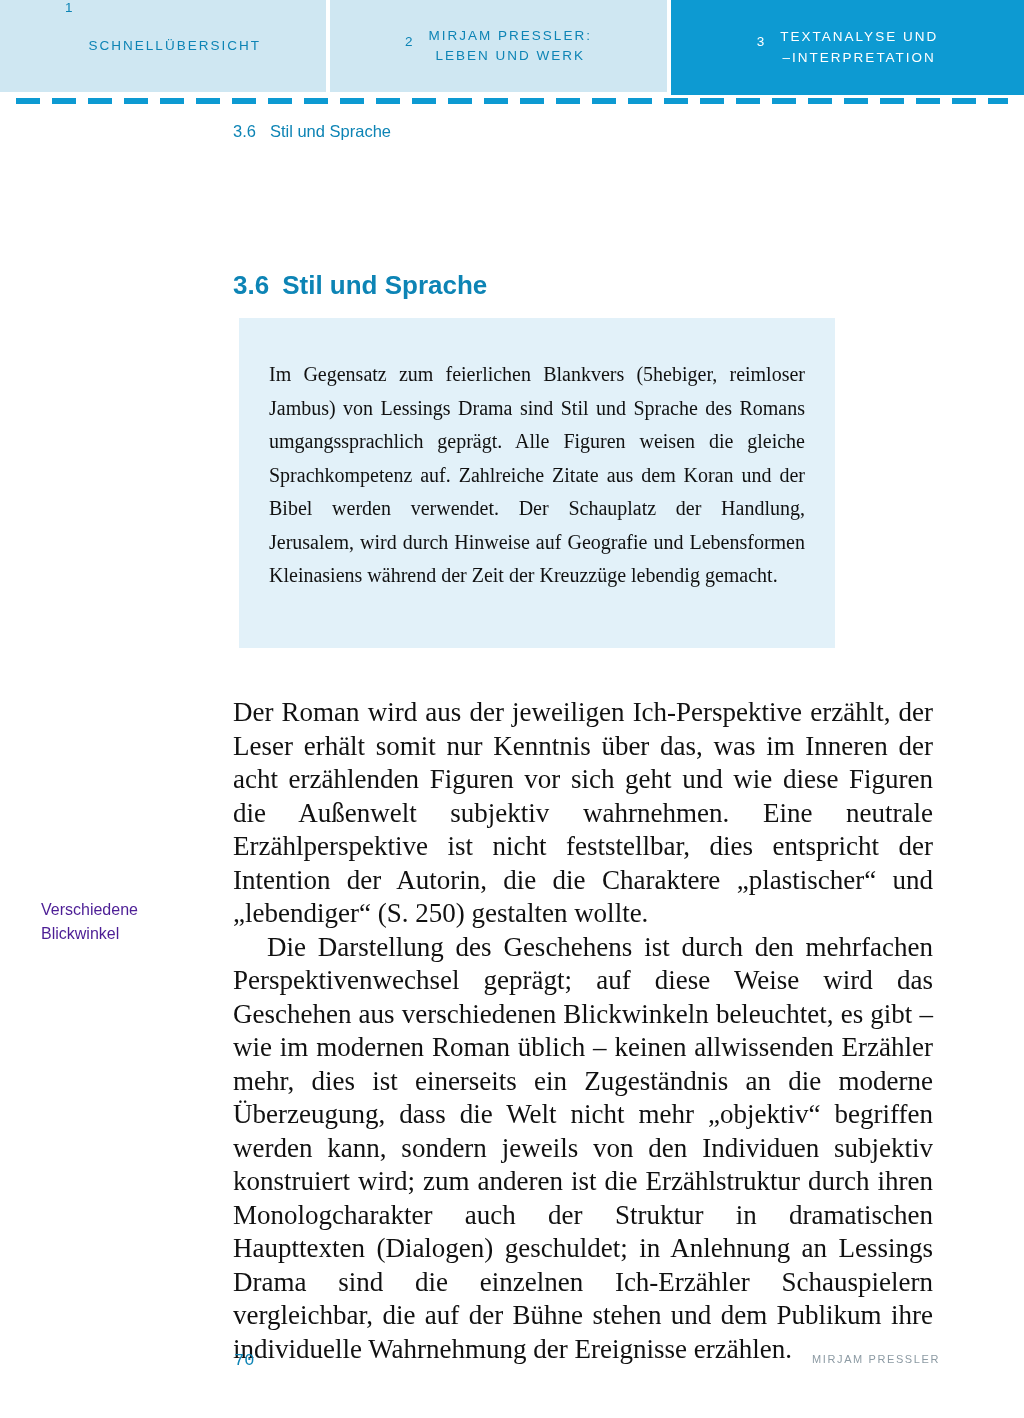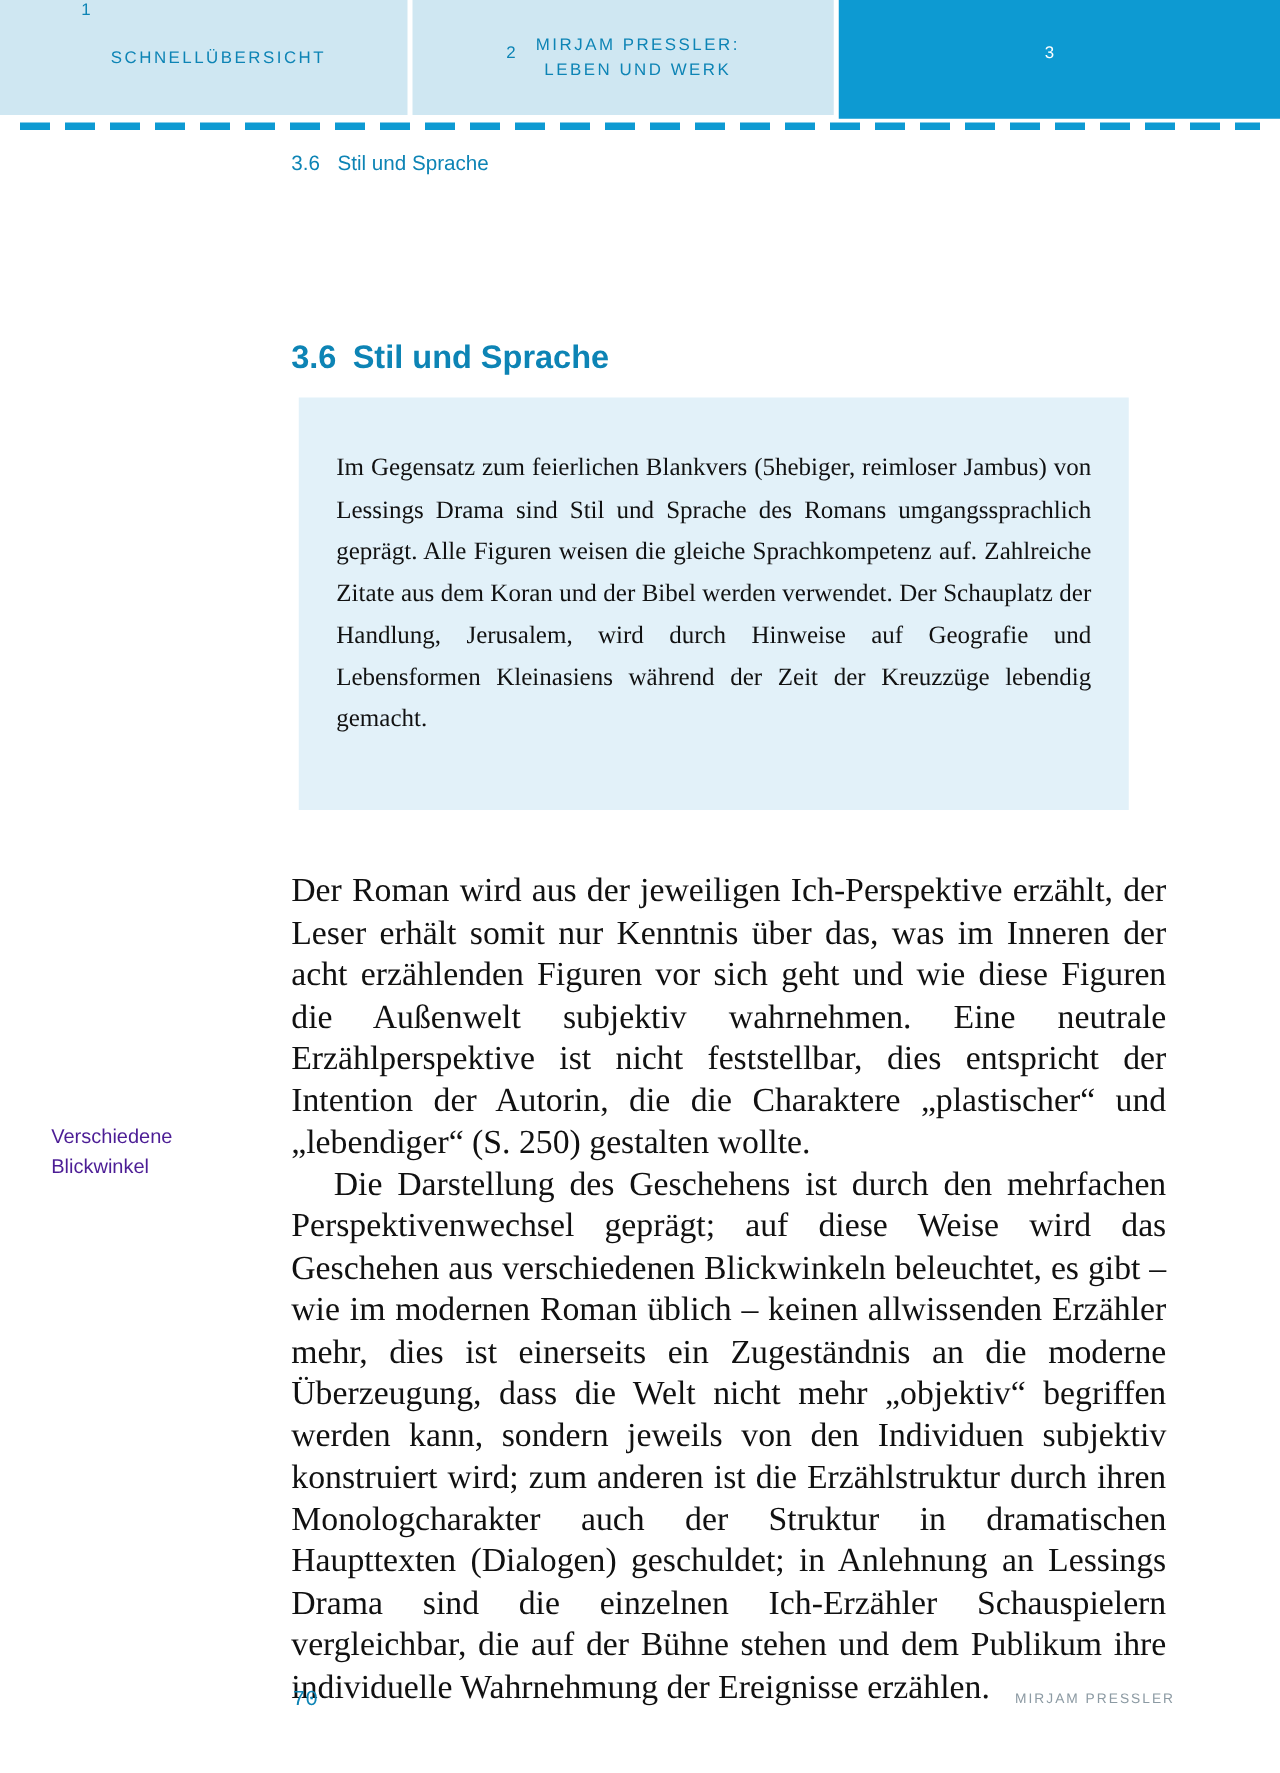--- a/index.html
+++ b/index.html
@@ -103,21 +103,21 @@
     font-weight: bold;
     color: #0d84b5;
   }
   .section-heading .sh-num { margin-right: 13px; }
 
   
   .summary-box {
     position: absolute;
     top: 318px;
     left: 239px;
-    width: 664px;
+    width: 596px;
     height: 330px;
     background: #e2f1f9;
     box-sizing: border-box;
     padding: 40px 30px 0 30px;
   }
   .summary-box p {
     margin: 0;
     font-size: 20px;
     line-height: 33.5px;
     text-align: justify;
@@ -183,20 +183,22 @@
     <span class="num">1</span>
     <span class="txt">SCHNELLÜBERSICHT</span>
   </div>
   <div class="tab tab-2">
     <span class="num">2</span>
     <span class="txt" style="white-space: pre-line;">MIRJAM PRESSLER:
 LEBEN UND WERK</span>
   </div>
   <div class="tab tab-3">
     <span class="num">3</span>
+    <span class="txt" style="white-space: pre-line;">TEXTANALYSE UND
+–INTERPRETATION</span>
   </div>
 </div>
 
 <div class="dashed-rule"></div>
 
 <div class="running-head">
   <span class="rh-num">3.6</span><span>Stil und Sprache</span>
 </div>
 
 <h1 class="section-heading">

